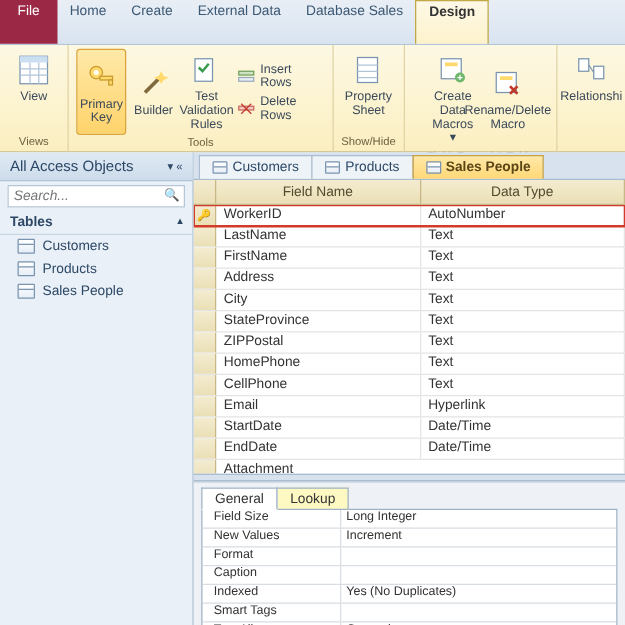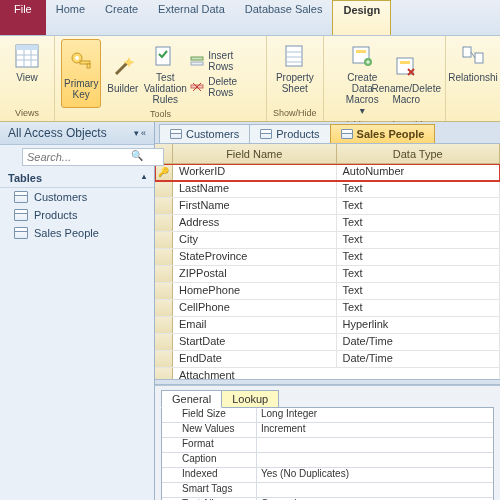--- a/index.html
+++ b/index.html
@@ -24,21 +24,21 @@
   .small-btn .sico { width: 14px; height: 14px; display: inline-flex; align-items: center; justify-content: center; }
   .group-row { display:flex; gap:2px; }
 
   
   .main { display: flex; height: calc(500px - 108px); }
   
   
   .nav { width: 155px; background: #eaf0f7; border-right: 1px solid #9fb5cc; display: flex; flex-direction: column; }
   .nav-header { display: flex; align-items: center; justify-content: space-between; padding: 4px 8px; background: linear-gradient(#e0eaf4,#cddceb); border-bottom: 1px solid #b0c4d8; font-size: 12px; color: #2c4866; }
   .search-wrap { padding: 3px 6px; }
-  .search-input { width: 100%; border: 1px solid #b7c6d6; padding: 2px 18px 2px 4px; font-size: 11px; font-style: italic; color: #888; height: 18px; margin-left: 16px; }
+  .search-input { width: 100%; border: 1px solid #b7c6d6; padding: 2px 18px 2px 4px; font-size: 11px; font-style: italic; color: #888; height: 18px; }
   .nav-group-title { padding: 3px 8px; font-size: 11px; color: #2c4866; font-weight: bold; border-bottom: 1px solid #c9d6e4; }
   .nav-item { display: flex; align-items: center; gap: 6px; padding: 3px 10px 3px 14px; font-size: 11px; color: #2c4866; }
   .tbl-ico { width: 14px; height: 12px; background: linear-gradient(#fff,#e6eef7); border: 1px solid #7a94b0; border-radius: 1px; position: relative; }
   .tbl-ico::before { content:""; position:absolute; top:3px; left:0; right:0; height:1px; background:#7a94b0; }
   
   
   .design { flex: 1; display: flex; flex-direction: column; background: #e7edf4; }
   .obj-tabs { display: flex; height: 22px; background: #d7e2ee; border-bottom: 1px solid #a9bcd0; padding-left: 4px; gap:0; }
   .obj-tab { display: flex; align-items: center; gap: 4px; padding: 2px 10px; background: #eef3f8; border: 1px solid #a9bcd0; border-bottom: none; margin-top: 2px; margin-right:-1px; font-size: 11px; color: #2c4866; }
   .obj-tab.active { background: linear-gradient(#ffe9a8,#ffd877); border-color: #caa23e; font-weight: bold; color:#5a4516;}
@@ -55,21 +55,21 @@
   .pk-ico { color: #bf8f1c; font-size: 9px; }
   
   
   .prop-split { height: 6px; background: #d7e2ee; border-top:1px solid #a9bcd0; border-bottom:1px solid #a9bcd0; }
   .props { background: #eef1f5; border-top: 1px solid #b5c5d8; padding: 4px 6px 0 6px; }
   .prop-tabs { display: flex; }
   .prop-tab { padding: 2px 10px; font-size: 11px; border: 1px solid #9fb1c4; background: #fef9c3; margin-right:-1px; }
   .prop-tab.active { background: #fff; border-bottom-color:#fff; position:relative; z-index:1;}
   .prop-grid { border: 1px solid #9fb1c4; background: #fff; margin-top:-1px;}
   .prow { display: flex; height: 15px; border-bottom: 1px solid #d8dde3; }
-  .prow .pn { width: 95px; padding: 0 20px; font-size: 10px; color: #333; border-right: 1px solid #d8dde3; }
+  .prow .pn { width: 111px; padding: 0 9px; font-size: 10px; color: #333; border-right: 1px solid #d8dde3; }
   .prow .pv { flex: 1; padding: 0 4px; font-size: 10px; color: #333; }
 </style>
 </head>
 <body>
 
 <div class="ribbon-tabs">
   <div class="file-tab">File</div>
   <div class="tab">Home</div>
   <div class="tab">Create</div>
   <div class="tab">External Data</div>

